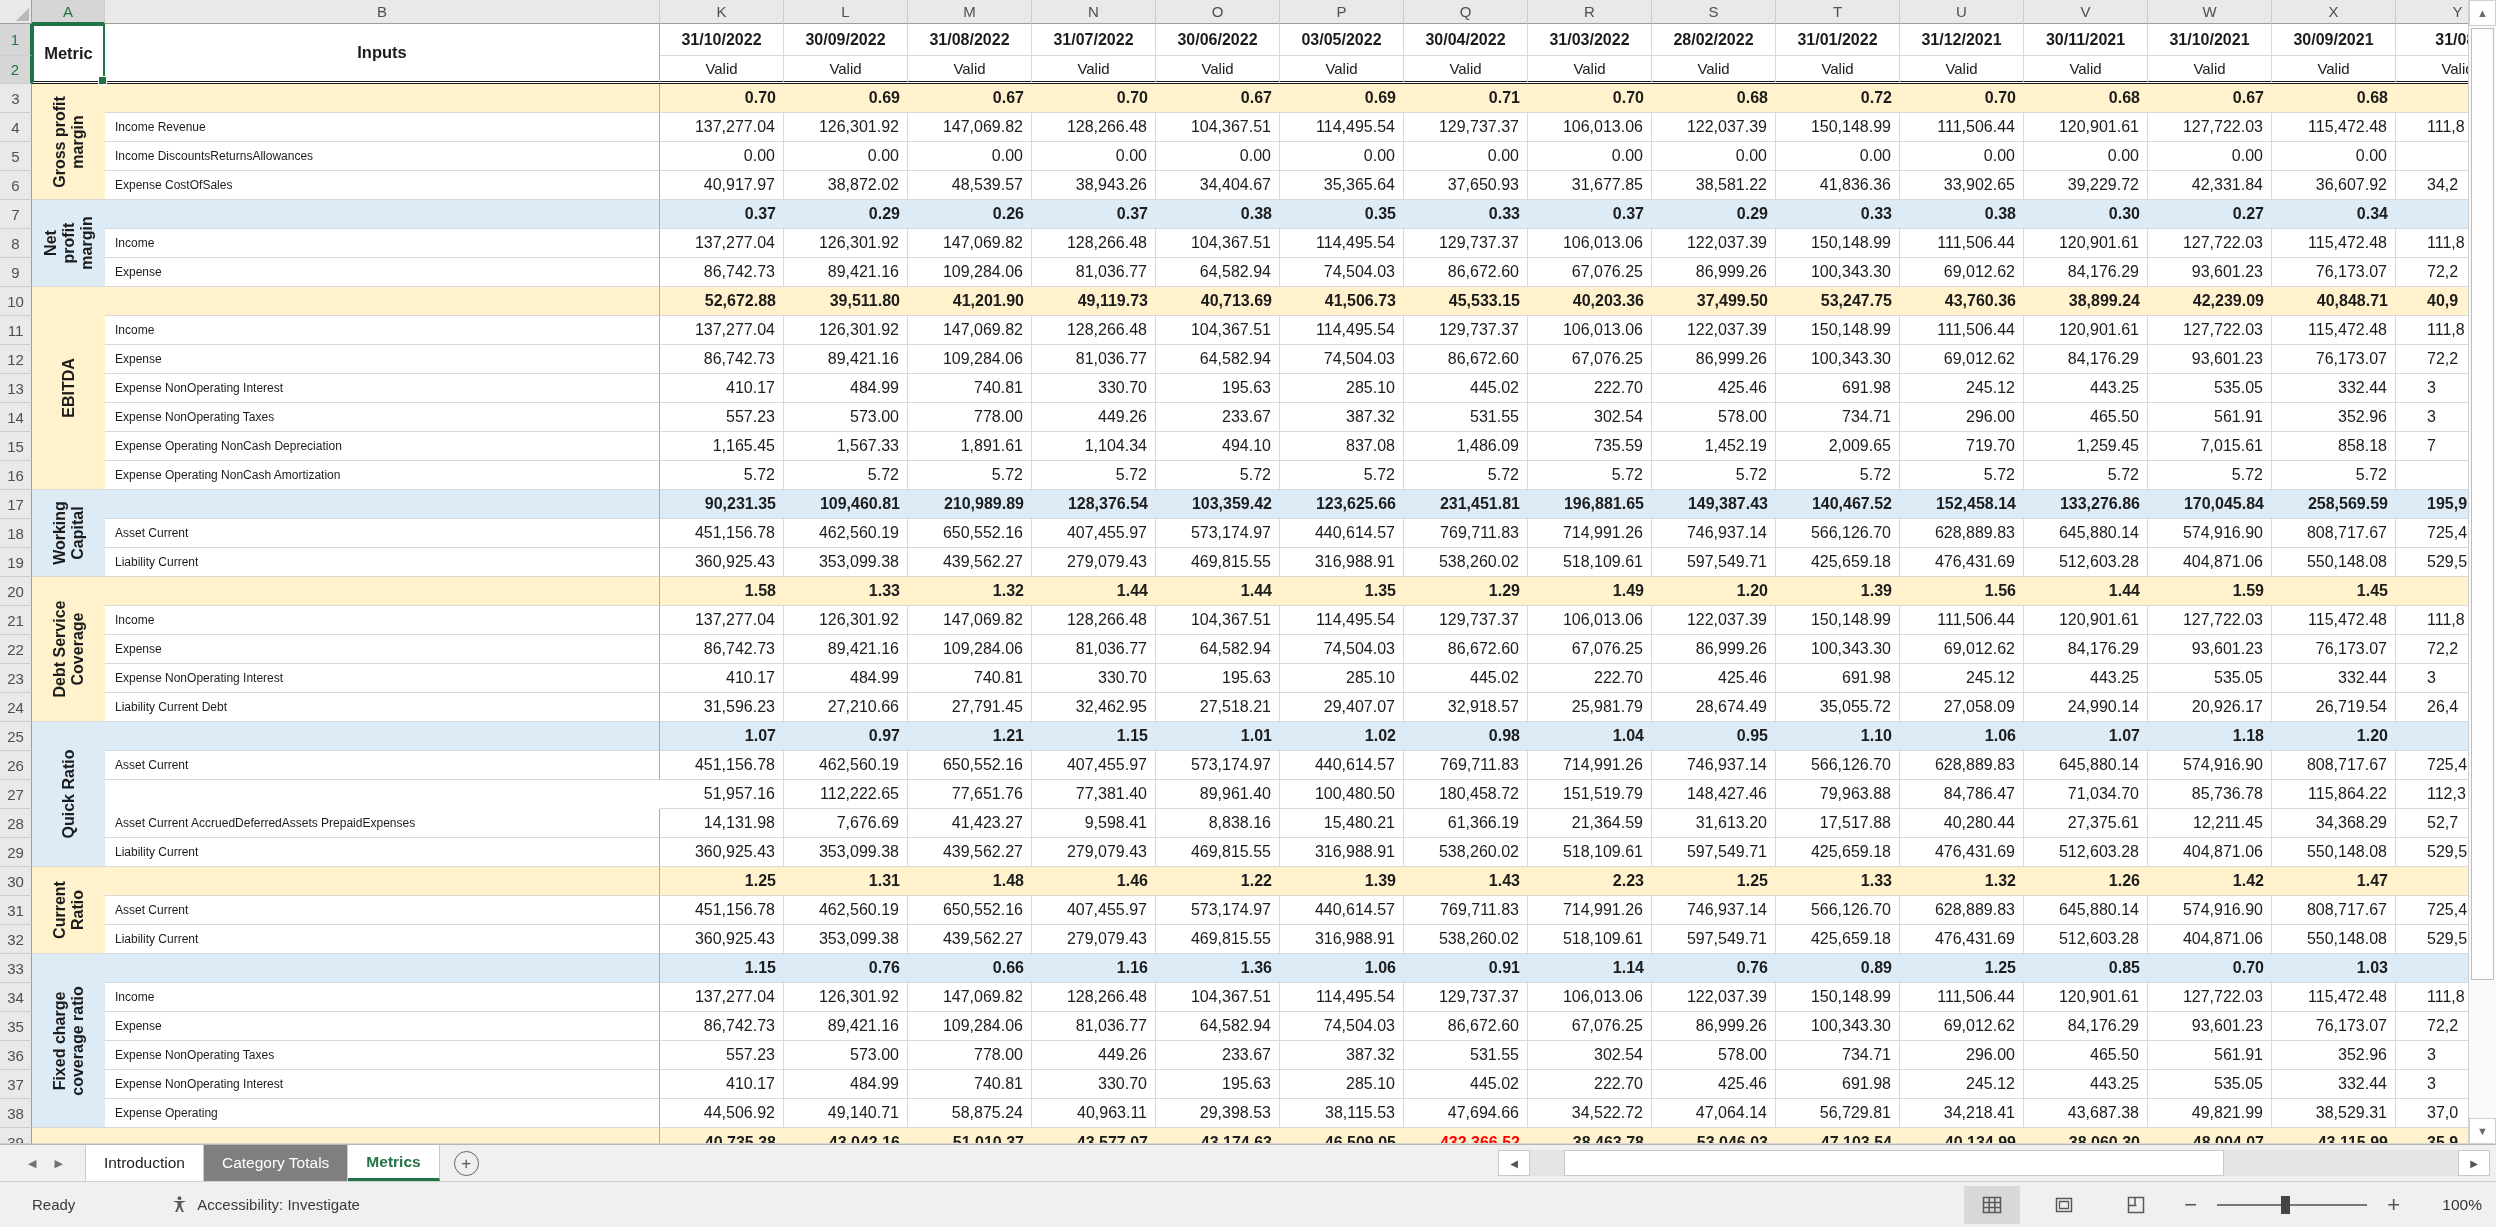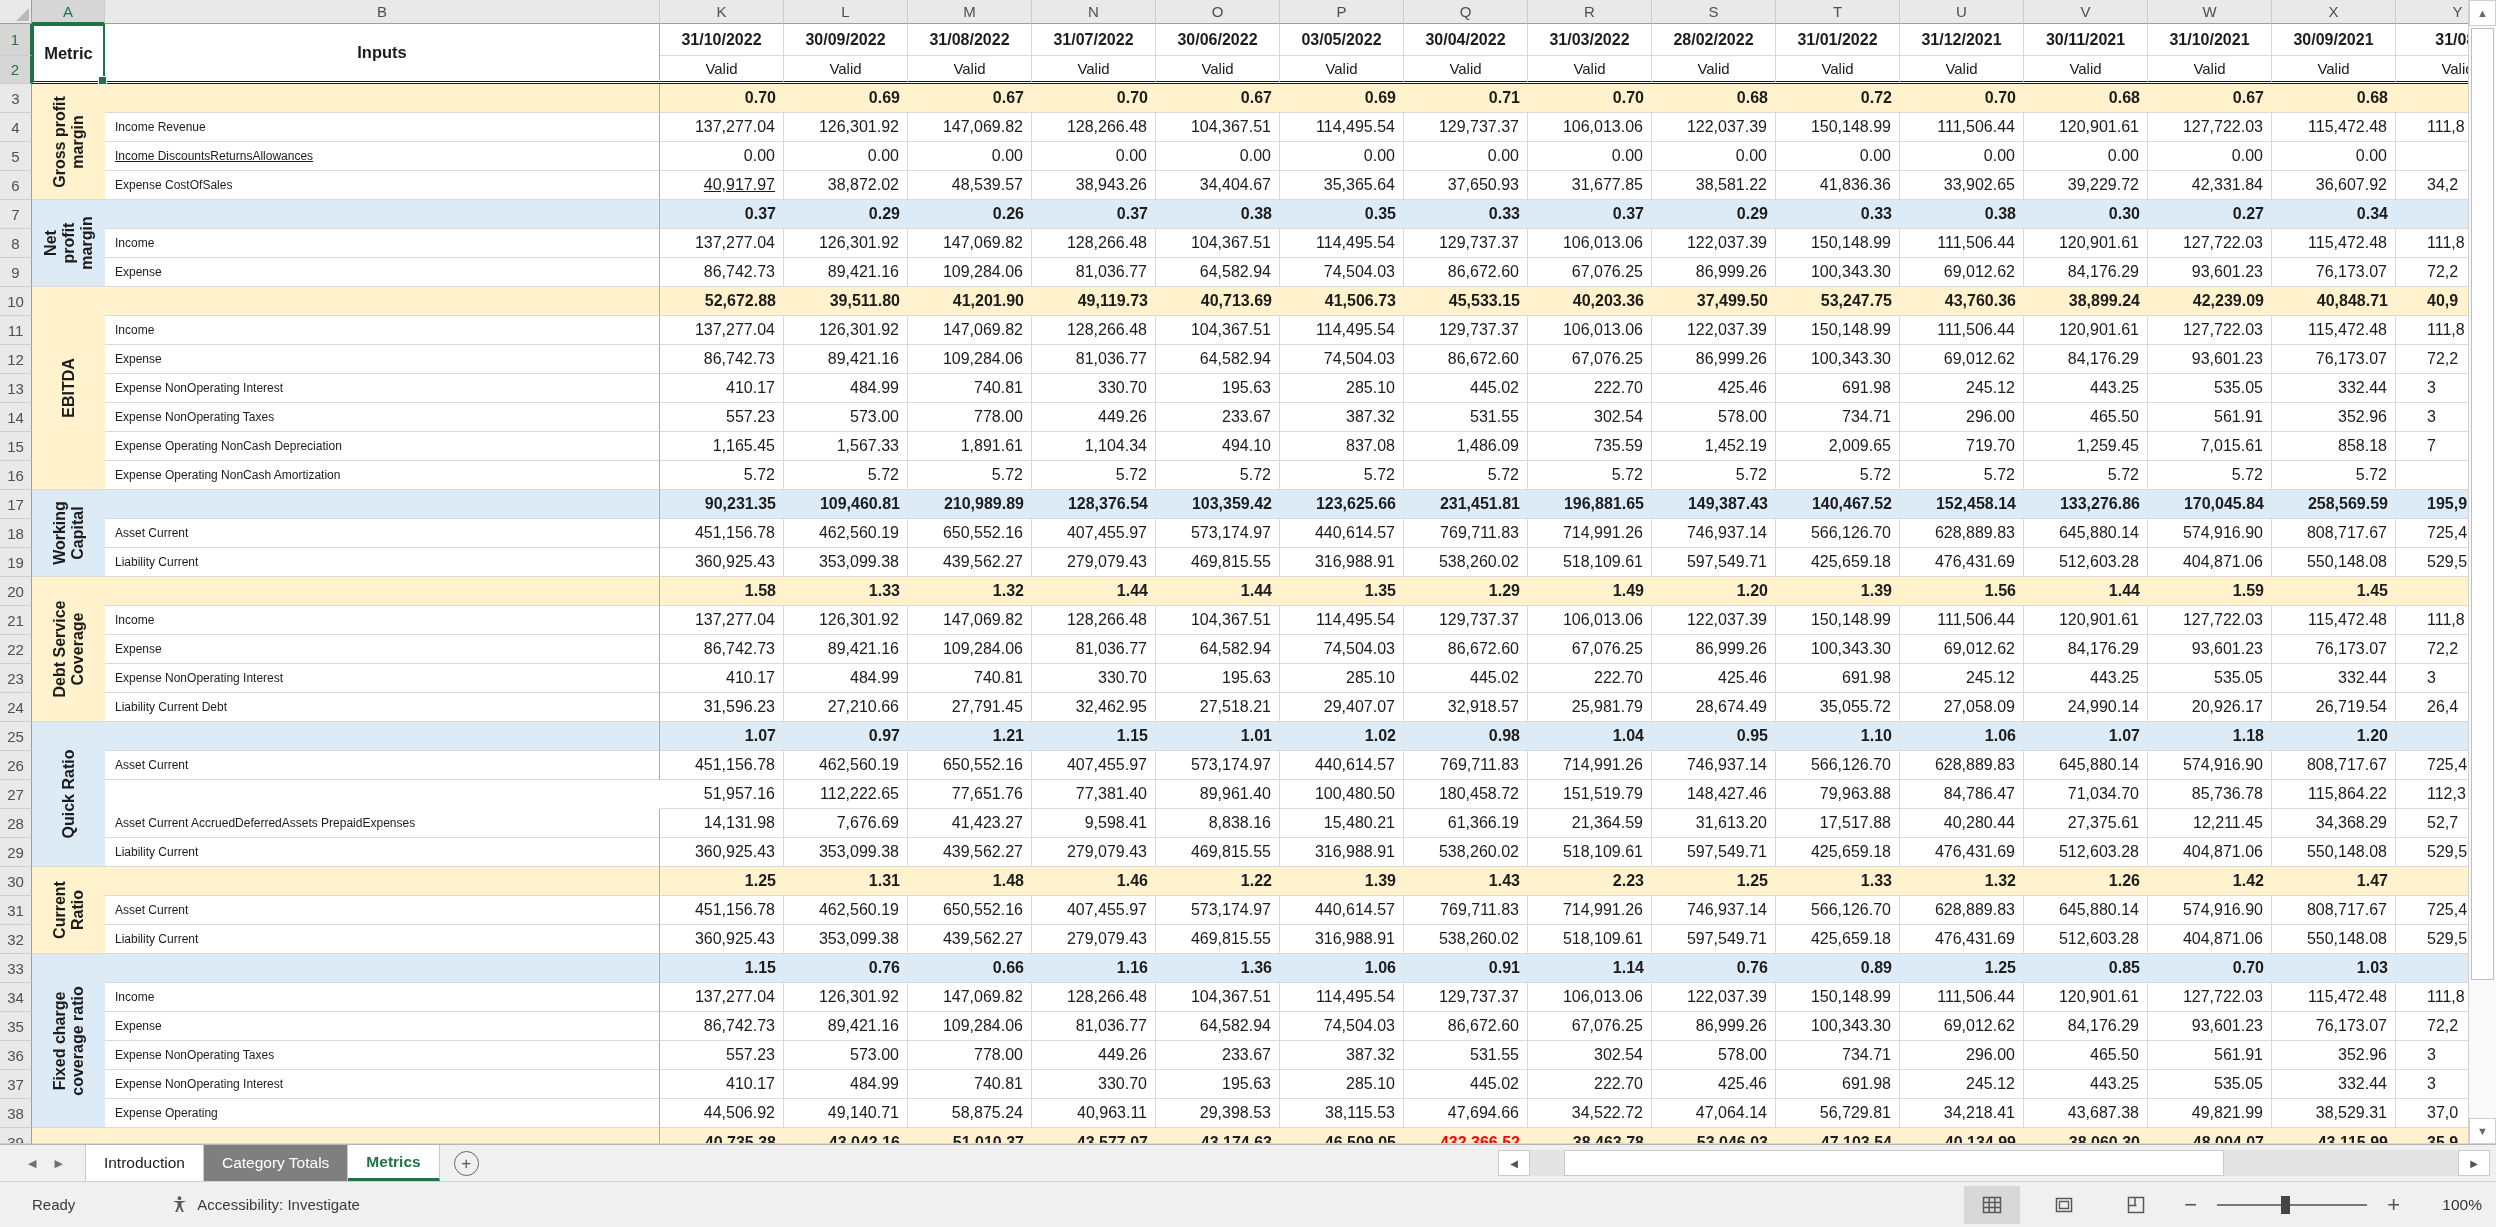--- a/index.html
+++ b/index.html
@@ -203,39 +203,39 @@
         <div class="c num vline" style="grid-row:5;grid-column:10;">129,737.37</div>
         <div class="c num vline" style="grid-row:5;grid-column:11;">106,013.06</div>
         <div class="c num vline" style="grid-row:5;grid-column:12;">122,037.39</div>
         <div class="c num vline" style="grid-row:5;grid-column:13;">150,148.99</div>
         <div class="c num vline" style="grid-row:5;grid-column:14;">111,506.44</div>
         <div class="c num vline" style="grid-row:5;grid-column:15;">120,901.61</div>
         <div class="c num vline" style="grid-row:5;grid-column:16;">127,722.03</div>
         <div class="c num vline" style="grid-row:5;grid-column:17;">115,472.48</div>
         <div class="c ycol vline" style="grid-row:5;grid-column:18;">111,8</div>
         <div class="c gut" style="grid-row:6;grid-column:1;">5</div>
-        <div class="c lab bcol" style="grid-row:6;grid-column:3;text-decoration:underline;">Income DiscountsReturnsAllowances</div>
+        <div class="c lab bcol" style="grid-row:6;grid-column:3;">Income DiscountsReturnsAllowances</div>
         <div class="c num vline" style="grid-row:6;grid-column:4;">0.00</div>
         <div class="c num vline" style="grid-row:6;grid-column:5;">0.00</div>
         <div class="c num vline" style="grid-row:6;grid-column:6;">0.00</div>
         <div class="c num vline" style="grid-row:6;grid-column:7;">0.00</div>
         <div class="c num vline" style="grid-row:6;grid-column:8;">0.00</div>
         <div class="c num vline" style="grid-row:6;grid-column:9;">0.00</div>
         <div class="c num vline" style="grid-row:6;grid-column:10;">0.00</div>
         <div class="c num vline" style="grid-row:6;grid-column:11;">0.00</div>
         <div class="c num vline" style="grid-row:6;grid-column:12;">0.00</div>
         <div class="c num vline" style="grid-row:6;grid-column:13;">0.00</div>
         <div class="c num vline" style="grid-row:6;grid-column:14;">0.00</div>
         <div class="c num vline" style="grid-row:6;grid-column:15;">0.00</div>
         <div class="c num vline" style="grid-row:6;grid-column:16;">0.00</div>
         <div class="c num vline" style="grid-row:6;grid-column:17;">0.00</div>
         <div class="c ycol vline" style="grid-row:6;grid-column:18;"></div>
         <div class="c gut" style="grid-row:7;grid-column:1;">6</div>
         <div class="c lab bcol" style="grid-row:7;grid-column:3;">Expense CostOfSales</div>
-        <div class="c num vline" style="grid-row:7;grid-column:4;text-decoration:underline;">40,917.97</div>
+        <div class="c num vline" style="grid-row:7;grid-column:4;">40,917.97</div>
         <div class="c num vline" style="grid-row:7;grid-column:5;">38,872.02</div>
         <div class="c num vline" style="grid-row:7;grid-column:6;">48,539.57</div>
         <div class="c num vline" style="grid-row:7;grid-column:7;">38,943.26</div>
         <div class="c num vline" style="grid-row:7;grid-column:8;">34,404.67</div>
         <div class="c num vline" style="grid-row:7;grid-column:9;">35,365.64</div>
         <div class="c num vline" style="grid-row:7;grid-column:10;">37,650.93</div>
         <div class="c num vline" style="grid-row:7;grid-column:11;">31,677.85</div>
         <div class="c num vline" style="grid-row:7;grid-column:12;">38,581.22</div>
         <div class="c num vline" style="grid-row:7;grid-column:13;">41,836.36</div>
         <div class="c num vline" style="grid-row:7;grid-column:14;">33,902.65</div>

